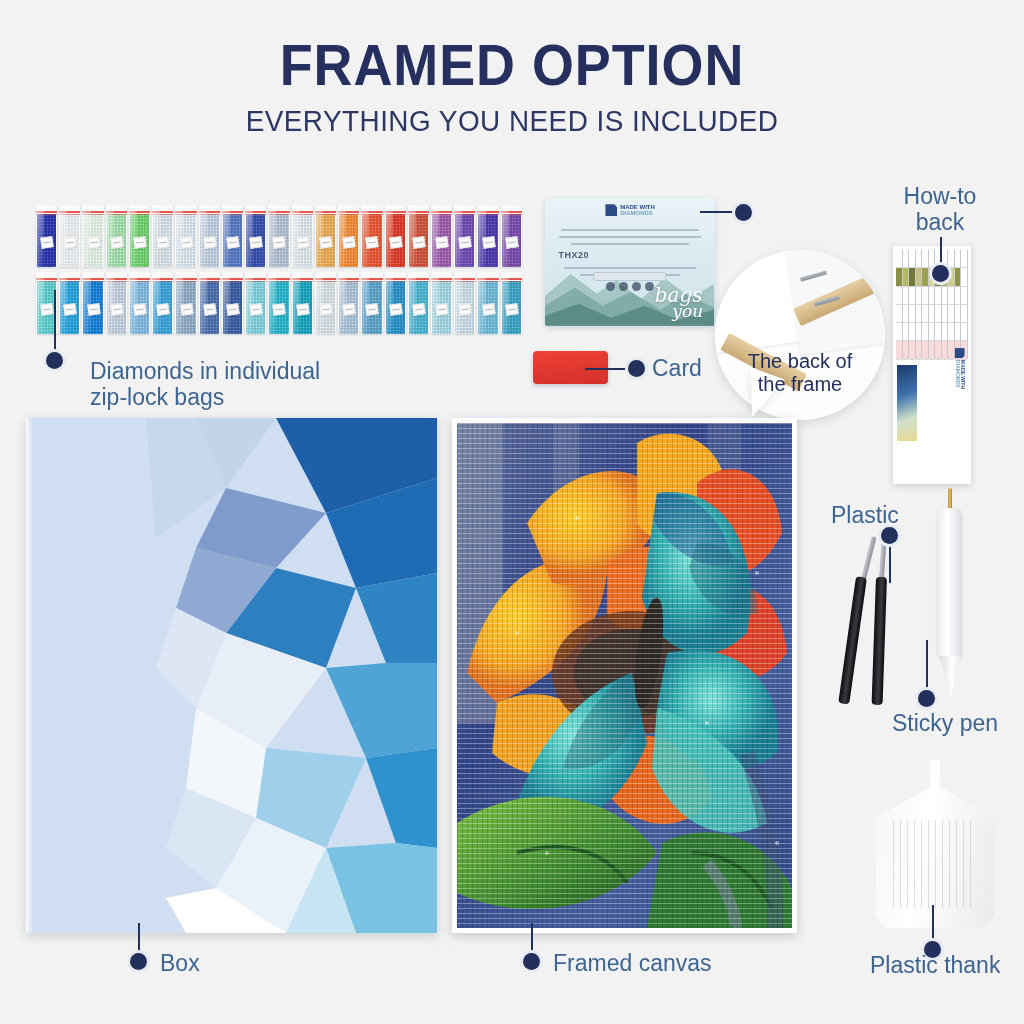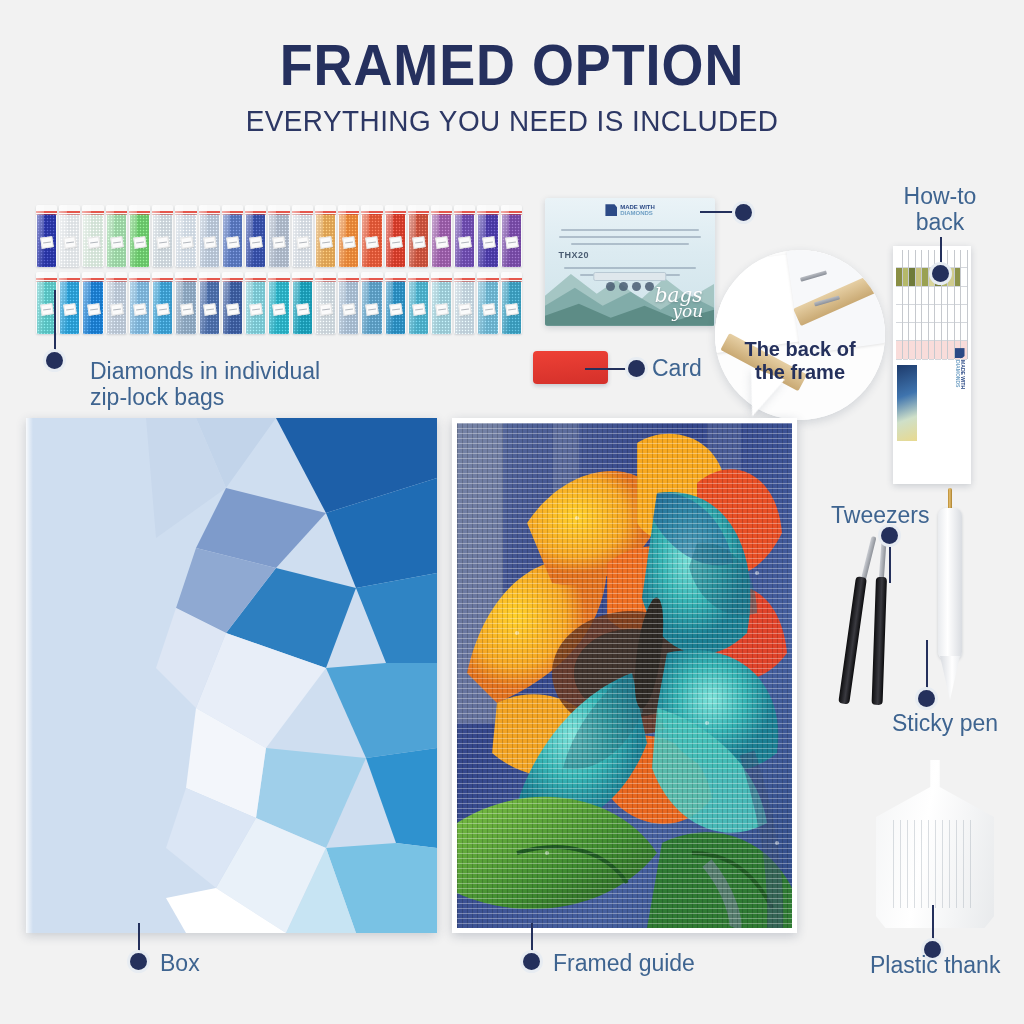--- a/index.html
+++ b/index.html
@@ -535,21 +535,21 @@
            background:#ffffff;transform:rotate(-8deg);"></div>
       <div class="panel" style="left:46%;top:-4%;width:62%;height:62%;
            background:#f7f8fa;transform:rotate(-8deg);"></div>
       <div class="wood" style="left:6%;top:48%;width:52%;height:11%;
            transform:rotate(28deg);transform-origin:left center;border-radius:2px;"></div>
       <div class="wood" style="left:48%;top:34%;width:54%;height:11%;
            transform:rotate(-24deg);transform-origin:left center;border-radius:2px;"></div>
       <div class="staple" style="left:50%;top:14%;width:16%;"></div>
       <div class="staple" style="left:58%;top:29%;width:15%;"></div>
     </div>
-    <div class="bubble-text" style="left:0;right:0;top:88px;font-weight:bold;">The back of
+    <div class="bubble-text" style="left:0;right:0;top:100px;">The back of
 the frame</div>
   </div>
 
   <div class="guide" style="left:893px;top:246px;width:78px;height:238px;">
     <div class="chart" id="guide-chart">
         <div class="col">
           <div class="c"></div>
           <div class="c" style="background: rgb(138, 143, 69);"></div>
           <div class="c"></div>
           <div class="c"></div>
@@ -757,35 +757,35 @@
           <circle cx="250" cy="300" r="2"></circle>
             <circle cx="320" cy="420" r="2"></circle>
         </g>
       </svg>
       <div class="grid"></div>
     </div>
   </div>
 
   <div class="leader v" style="left:531px;top:923px;height:33px;"></div>
   <div class="dot" style="left:523px;top:953px;"></div>
-  <div class="callout-label" style="left:553px;top:951px;">Framed guide</div>
+  <div class="callout-label" style="left:553px;top:951px;">Framed canvas</div>
 
   <div class="tweezers" style="left:852px;top:535px;width:60px;height:170px;">
     <div class="tip" style="left:6px;top:0;width:5px;height:56px;
          transform:rotate(14deg);transform-origin:bottom center;border-radius:2px;"></div>
     <div class="tip" style="left:26px;top:0;width:5px;height:56px;
          transform:rotate(4deg);transform-origin:bottom center;border-radius:2px;"></div>
     <div class="arm" style="left:4px;top:42px;width:11px;height:128px;
          transform:rotate(8deg);transform-origin:top center;"></div>
     <div class="arm" style="left:24px;top:42px;width:11px;height:128px;
          transform:rotate(2deg);transform-origin:top center;"></div>
   </div>
   <div class="leader v" style="left:889px;top:545px;height:38px;"></div>
   <div class="dot" style="left:881px;top:527px;"></div>
-  <div class="callout-label" style="left:831px;top:503px;">Tweezers</div>
+  <div class="callout-label" style="left:831px;top:503px;">Plastic</div>
 
   <div class="pen" style="left:938px;top:488px;width:24px;height:210px;">
     <div class="gold" style="left:10px;top:0;width:4px;height:22px;"></div>
     <div class="barrel" style="top:20px;height:152px;"></div>
     <div class="nose" style="left:2px;top:168px;width:20px;height:44px;
          transform:rotate(180deg);"></div>
   </div>
   <div class="leader v" style="left:926px;top:640px;height:52px;"></div>
   <div class="dot" style="left:918px;top:690px;"></div>
   <div class="callout-label" style="left:892px;top:711px;">Sticky pen</div>

